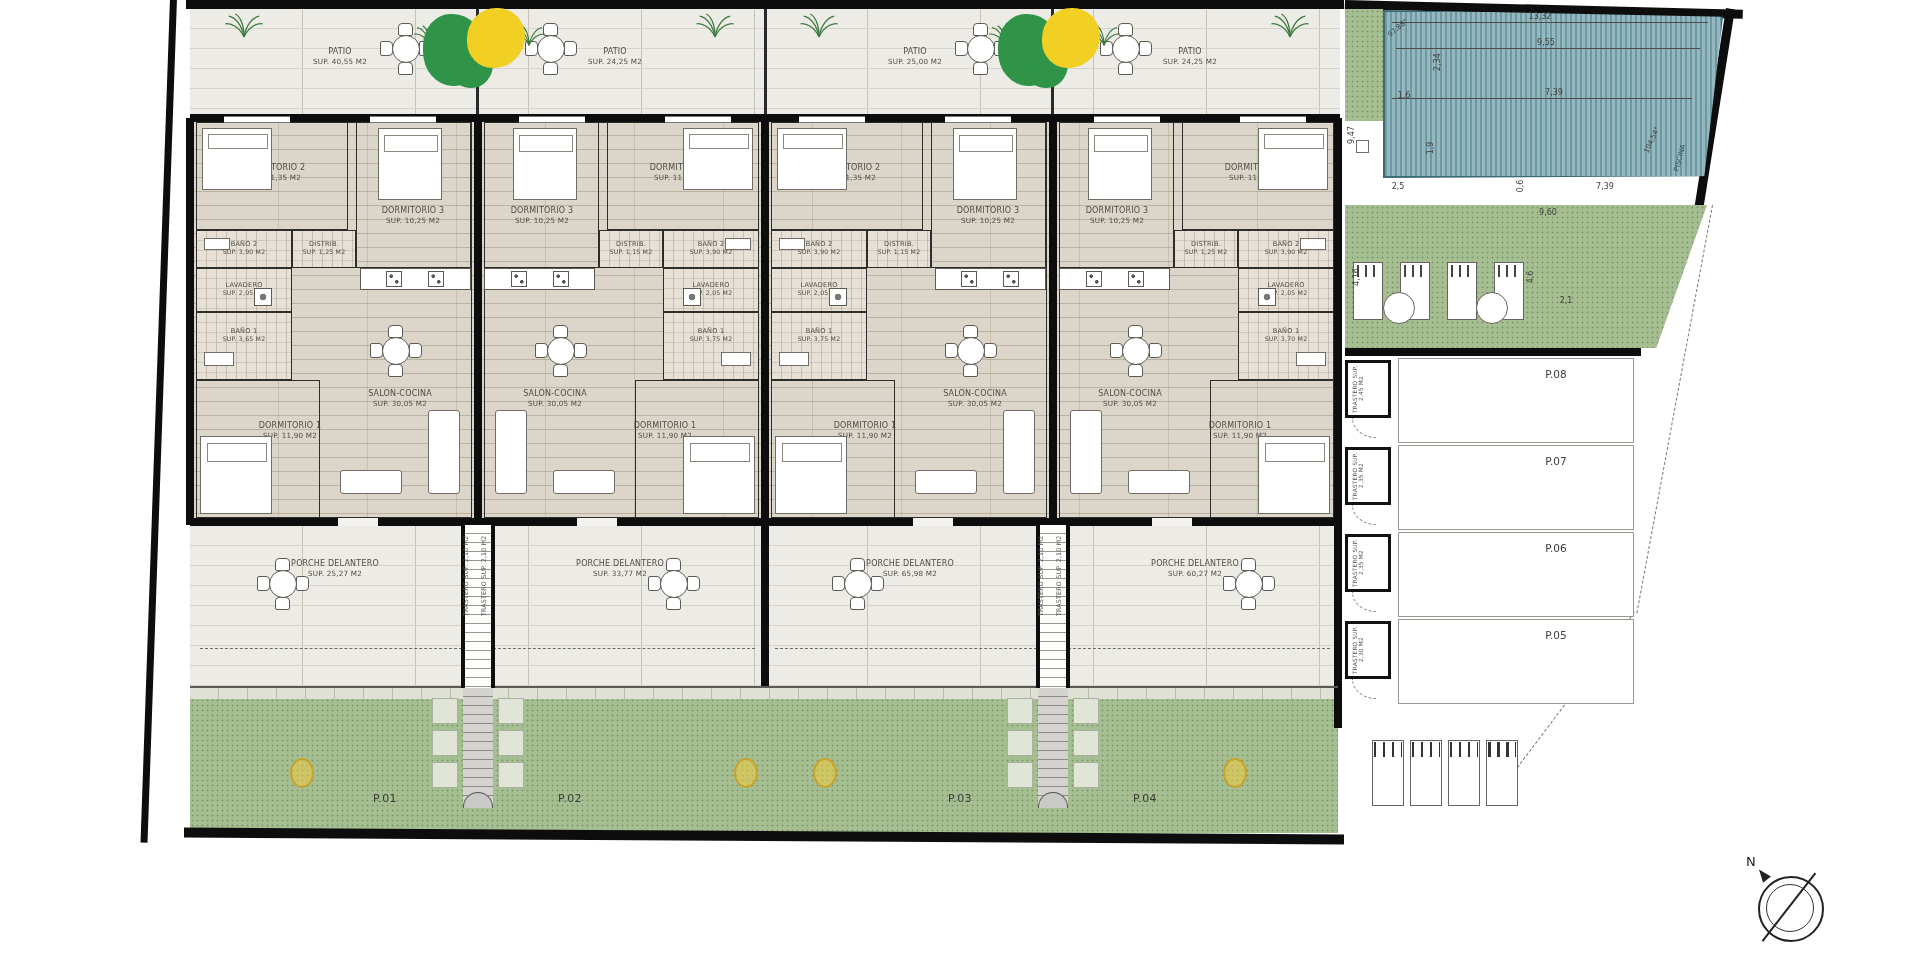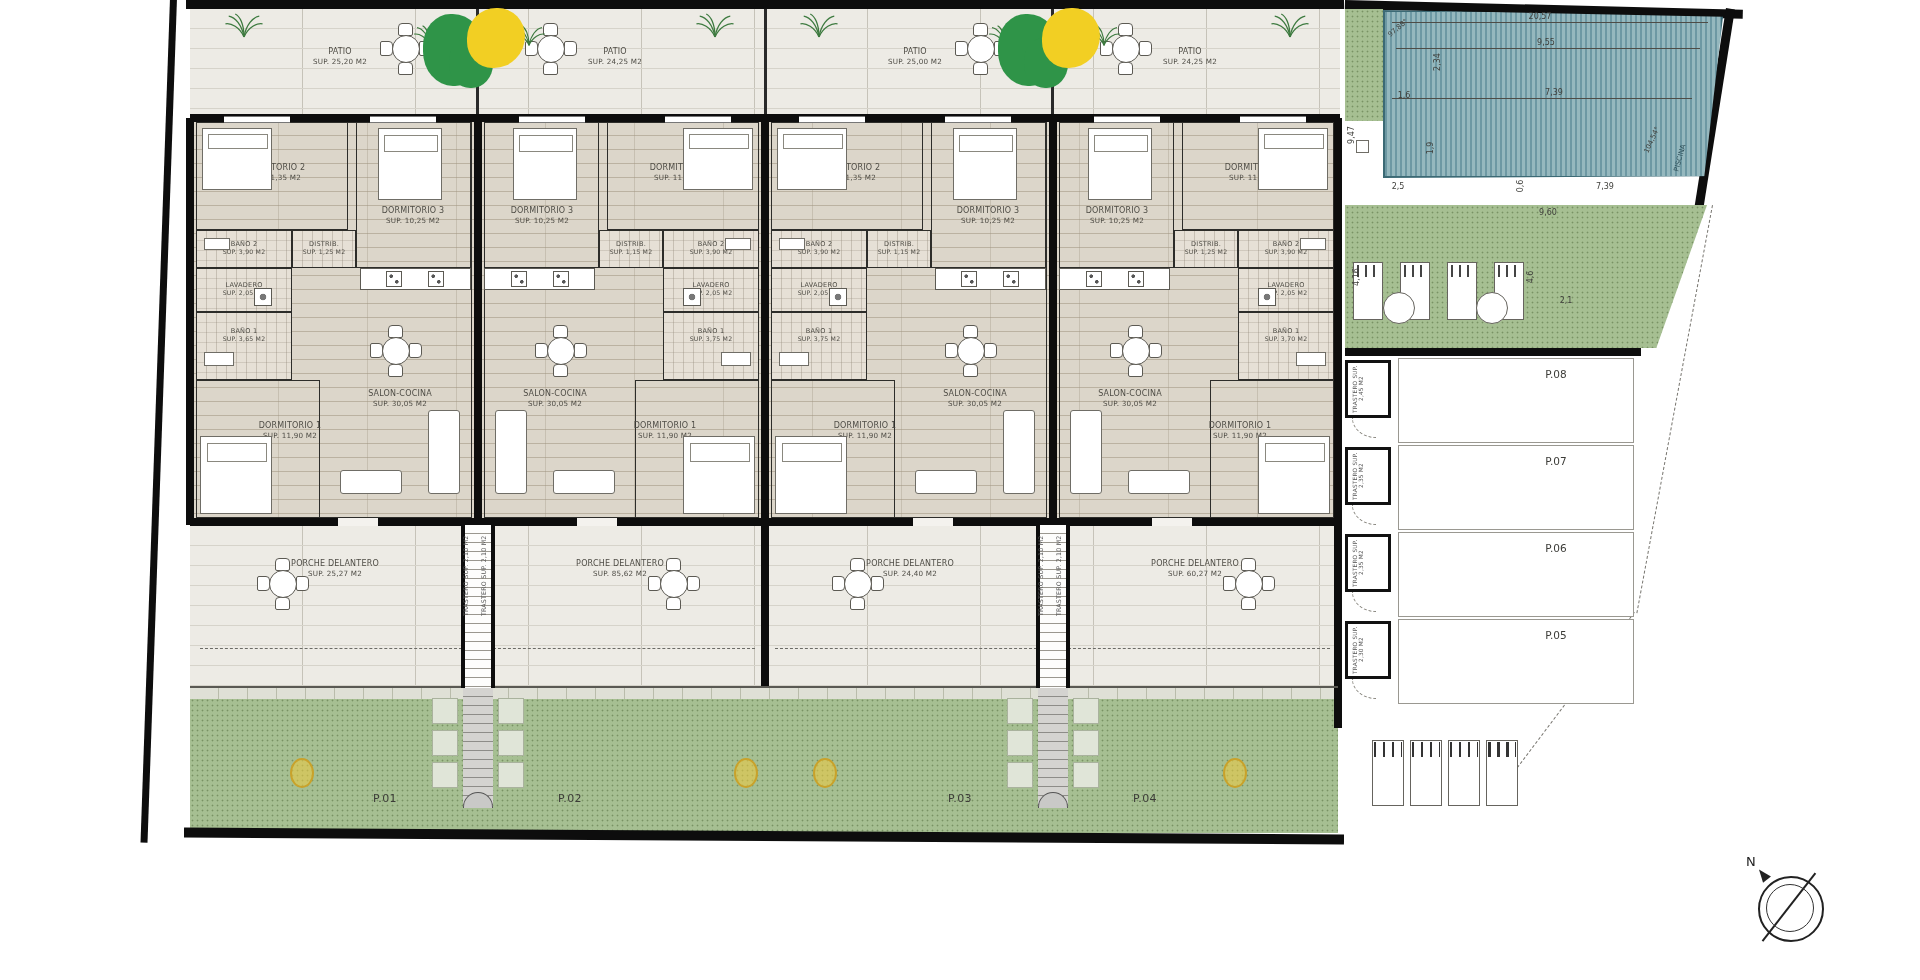--- a/index.html
+++ b/index.html
@@ -147,21 +147,21 @@
         <div class="abs rlabel" style="left: 100px; top: 430px;">
           <div>DORMITORIO 1</div>
           <div class="sup">SUP. 11,90 M2</div>
         </div>
         <div class="abs rlabel" style="left: 210px; top: 398px;">
           <div>SALON-COCINA</div>
           <div class="sup">SUP. 30,05 M2</div>
         </div>
         <div class="abs rlabel" style="left: 150px; top: 56px;">
           <div>PATIO</div>
-          <div class="sup">SUP. 25,20 M2</div>
+          <div class="sup">SUP. 40,55 M2</div>
         </div>
         <div class="abs rlabel" style="left: 145px; top: 568px;">
           <div>PORCHE DELANTERO</div>
           <div class="sup">SUP. 25,27 M2</div>
         </div>
         <div class="abs plot-label" style="left: 195px; top: 798px;">P.01</div>
         <div class="bed" style="left: 12px; top: 128px; width: 70px; height: 62px;"></div>
         <div class="bed" style="left: 188px; top: 128px; width: 64px; height: 72px;"></div>
         <div class="bed" style="left: 10px; top: 436px; width: 72px; height: 78px;"></div>
         <div class="tbl4" style="left: 191px; top: 24px;">
@@ -257,21 +257,21 @@
         <div class="abs rlabel" style="left: 77.5px; top: 398px;">
           <div>SALON-COCINA</div>
           <div class="sup">SUP. 30,05 M2</div>
         </div>
         <div class="abs rlabel" style="left: 137.5px; top: 56px;">
           <div>PATIO</div>
           <div class="sup">SUP. 24,25 M2</div>
         </div>
         <div class="abs rlabel" style="left: 142.5px; top: 568px;">
           <div>PORCHE DELANTERO</div>
-          <div class="sup">SUP. 85,62 M2</div>
+          <div class="sup">SUP. 33,77 M2</div>
         </div>
         <div class="abs plot-label" style="left: 92.5px; top: 798px;">P.02</div>
         <div class="bed" style="left: 205.5px; top: 128px; width: 70px; height: 62px;"></div>
         <div class="bed" style="left: 35.5px; top: 128px; width: 64px; height: 72px;"></div>
         <div class="bed" style="left: 205.5px; top: 436px; width: 72px; height: 78px;"></div>
         <div class="tbl4" style="left: 48.5px; top: 24px;">
           <div class="ch" style="left: 17px; top: -1px;"></div>
           <div class="ch" style="left: 17px; top: 38px;"></div>
           <div class="ch" style="left: -2px; top: 18px; transform: rotate(90deg);"></div>
           <div class="ch" style="left: 37px; top: 18px; transform: rotate(90deg);"></div>
@@ -363,21 +363,21 @@
         <div class="abs rlabel" style="left: 210px; top: 398px;">
           <div>SALON-COCINA</div>
           <div class="sup">SUP. 30,05 M2</div>
         </div>
         <div class="abs rlabel" style="left: 150px; top: 56px;">
           <div>PATIO</div>
           <div class="sup">SUP. 25,00 M2</div>
         </div>
         <div class="abs rlabel" style="left: 145px; top: 568px;">
           <div>PORCHE DELANTERO</div>
-          <div class="sup">SUP. 24,40 M2</div>
+          <div class="sup">SUP. 65,98 M2</div>
         </div>
         <div class="abs plot-label" style="left: 195px; top: 798px;">P.03</div>
         <div class="bed" style="left: 12px; top: 128px; width: 70px; height: 62px;"></div>
         <div class="bed" style="left: 188px; top: 128px; width: 64px; height: 72px;"></div>
         <div class="bed" style="left: 10px; top: 436px; width: 72px; height: 78px;"></div>
         <div class="tbl4" style="left: 191px; top: 24px;">
           <div class="ch" style="left: 17px; top: -1px;"></div>
           <div class="ch" style="left: 17px; top: 38px;"></div>
           <div class="ch" style="left: -2px; top: 18px; transform: rotate(90deg);"></div>
           <div class="ch" style="left: 37px; top: 18px; transform: rotate(90deg);"></div>
@@ -623,21 +623,21 @@
       <div class="arc" style="left: 1352px; top: 679px; width: 24px; height: 20px;"></div>
     </div>
   <div class="abs" id="stalls-layer" style="left:0;top:0;">
       <div class="stall" style="left: 1372px; top: 740px;"></div>
       <div class="stall" style="left: 1410px; top: 740px;"></div>
       <div class="stall" style="left: 1448px; top: 740px;"></div>
       <div class="stall" style="left: 1486px; top: 740px;"></div>
     </div>
 
   <div class="abs" id="pool-dims-layer" style="left:0;top:0;">
-      <div class="abs dim" style="left: 1540px; top: 16px;">20,57</div>
+      <div class="abs dim" style="left: 1540px; top: 16px;">13,32</div>
       <div class="abs dim" style="left: 1546px; top: 42px;">9,55</div>
       <div class="abs dim" style="left: 1554px; top: 92px;">7,39</div>
       <div class="abs dim" style="left: 1437px; top: 62px; transform: translate(-50%, -50%) rotate(-90deg);">2,34</div>
       <div class="abs dim" style="left: 1404px; top: 95px;">1,6</div>
       <div class="abs dim" style="left: 1430px; top: 148px; transform: translate(-50%, -50%) rotate(-90deg);">1,9</div>
       <div class="abs dim" style="left: 1351px; top: 135px; transform: translate(-50%, -50%) rotate(-90deg);">9,47</div>
       <div class="abs dim" style="left: 1398px; top: 186px;">2,5</div>
       <div class="abs dim" style="left: 1520px; top: 186px; transform: translate(-50%, -50%) rotate(-90deg);">0,6</div>
       <div class="abs dim" style="left: 1605px; top: 186px;">7,39</div>
       <div class="abs dim" style="left: 1548px; top: 212px;">9,60</div>

